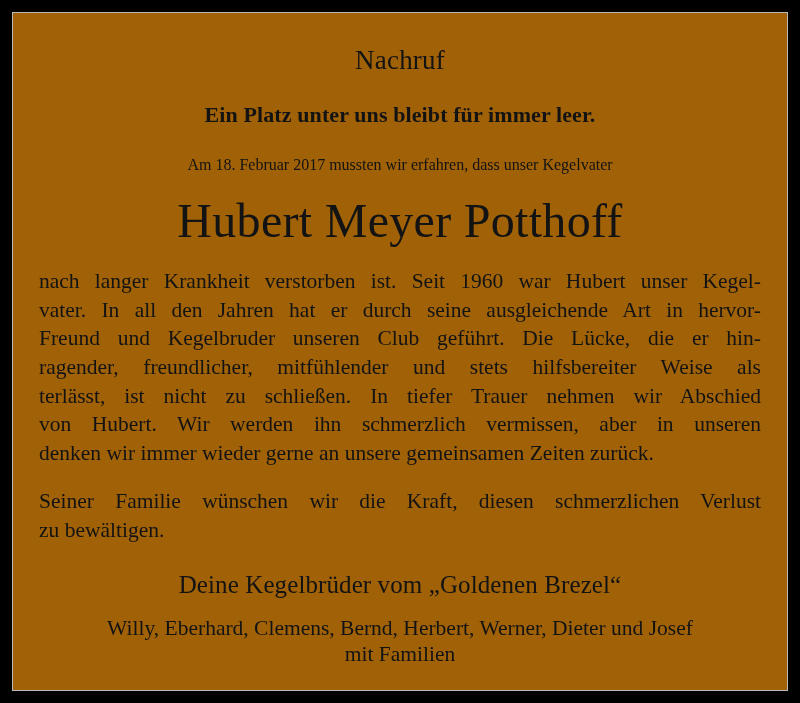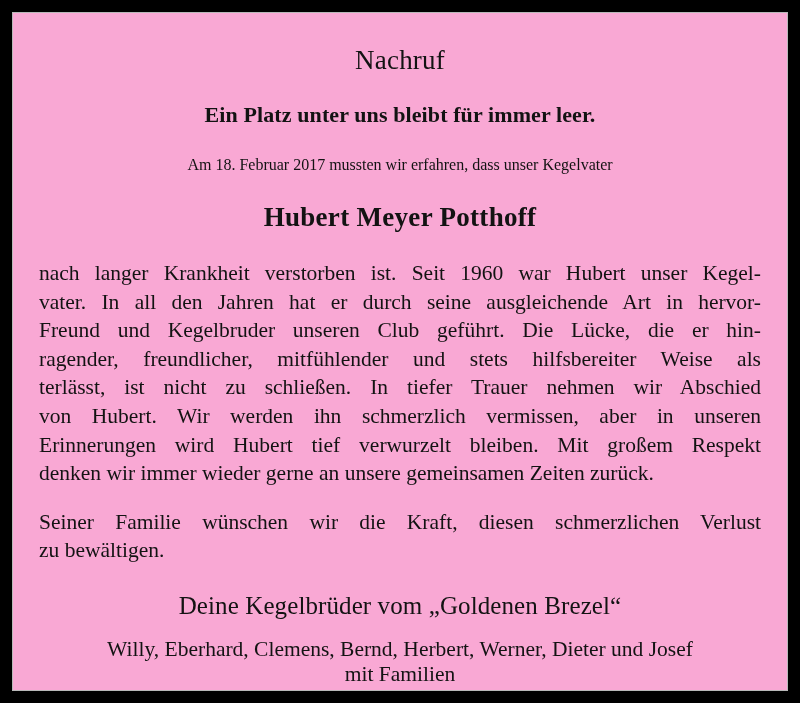--- a/index.html
+++ b/index.html
@@ -17,21 +17,21 @@
     background: #000000;
     padding: 12px 12px 12px 12px;
     overflow: hidden;
   }
 
   .notice-inner {
     position: relative;
     width: 100%;
     height: 100%;
     box-sizing: border-box;
-    background: #f9a8d4;
+    background: #a16207;
     border: 1px solid #b9b9b9;
     overflow: hidden;
   }
 
   .notice-content {
     position: absolute;
     left: 26px;
     right: 26px;
     top: 0;
     bottom: 0;
@@ -66,25 +66,25 @@
     text-align: center;
     font-size: 16px;
     font-weight: 400;
     line-height: 1.15;
     margin: 0;
     padding-top: 29px;
   }
 
   .deceased-name {
     text-align: center;
-    font-size: 27px;
-    font-weight: 700;
+    font-size: 48px;
+    font-weight: 400;
     line-height: 1.05;
     letter-spacing: 0.3px;
-    margin: 8px;
+    margin: 1px;
     padding-top: 20px;
     white-space: nowrap;
   }
 
   
 
   .body-block {
     margin: 0;
     padding-top: 20px;
     font-size: 21.5px;
@@ -152,21 +152,20 @@
 
       <h3 class="deceased-name">Hubert Meyer Potthoff</h3>
 
       <div class="body-block justified">
         <span class="tl">nach langer Krankheit verstorben ist. Seit 1960 war Hubert unser Kegel-</span>
         <span class="tl">vater. In all den Jahren hat er durch seine ausgleichende Art in hervor-</span>
         <span class="tl">Freund und Kegelbruder unseren Club geführt. Die Lücke, die er hin-</span>
         <span class="tl">ragender, freundlicher, mitfühlender und stets hilfsbereiter Weise als</span>
         <span class="tl">terlässt, ist nicht zu schließen. In tiefer Trauer nehmen wir Abschied</span>
         <span class="tl">von Hubert. Wir werden ihn schmerzlich vermissen, aber in unseren</span>
-        <span class="tl">Erinnerungen wird Hubert tief verwurzelt bleiben. Mit großem Respekt</span>
         <span class="tl last-line">denken wir immer wieder gerne an unsere gemeinsamen Zeiten zurück.</span>
       </div>
 
       <div class="body-block justified para-gap">
         <span class="tl">Seiner Familie wünschen wir die Kraft, diesen schmerzlichen Verlust</span>
         <span class="tl last-line">zu bewältigen.</span>
       </div>
 
       <p class="closing-line">Deine Kegelbrüder vom „Goldenen Brezel“</p>
 

